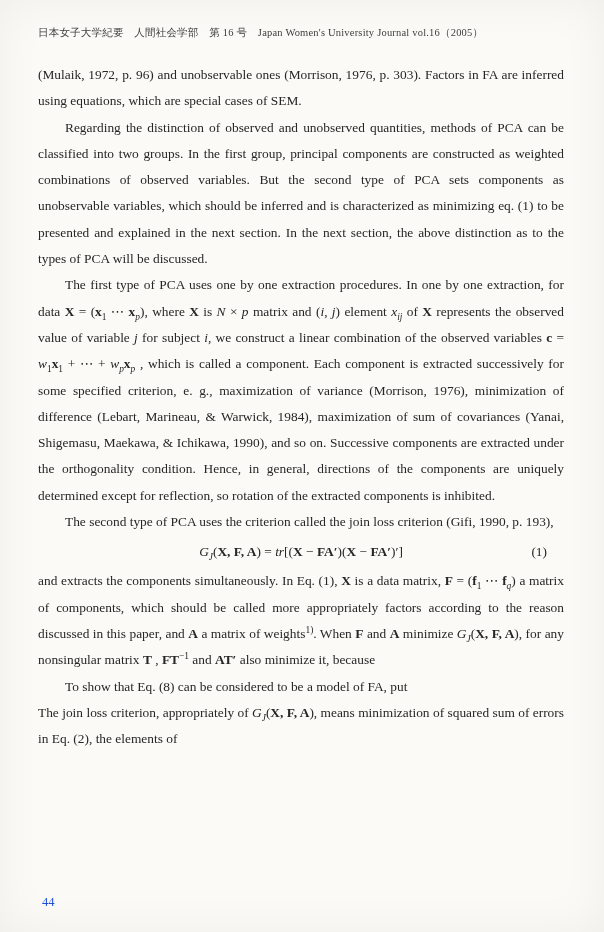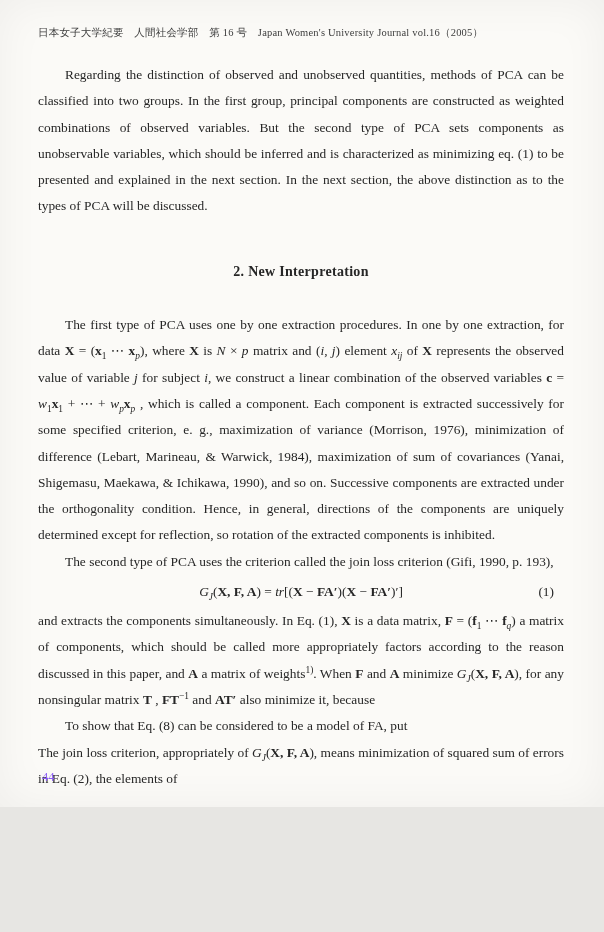--- a/index.html
+++ b/index.html
@@ -1,18 +1,18 @@
 <!DOCTYPE html>
 <html><head>
 <meta charset="utf-8">
 <style>
   html,body { margin:0; padding:0; background:#e7e6e3; }
   .page {
     position:relative;
-    width:604px; height:807px;
+    width:604px; height:932px;
     margin:0 auto;
     background:#fbfaf7;
     box-shadow: inset 0 0 45px rgba(0,0,0,0.05);
     overflow:hidden;
     font-family:"Liberation Serif","DejaVu Serif",serif;
     color:#262626;
   }
   .header {
     padding:26px 40px 0 38px;
     font-size:10.5px;
@@ -31,46 +31,46 @@
   .heading {
     text-align:center;
     font-size:14px;
     font-weight:bold;
     margin:39px 0 27px 0;
     letter-spacing:0.3px;
   }
   .equation {
     position:relative;
     text-align:center;
-    margin:3px 8px;
+    margin:3px 15px;
     line-height:27px;
   }
   .eq-number { position:absolute; right:2px; top:0; }
   .footer {
     position:absolute;
     left:42px; bottom:22px;
     font-size:12.5px;
-    color:#8b5cf6;
+    color:#1d4ed8;
   }
   .run-b   { font-weight:bold; }
   .run-i   { font-style:italic; }
   .run-sub { vertical-align:sub;   font-size:70%; line-height:0; }
   .run-sup { vertical-align:super; font-size:70%; line-height:0; }
   .run-isub{ vertical-align:sub;   font-size:70%; line-height:0; font-style:italic; }
 </style>
 </head>
 <body>
 
 <div class="page">
   <div class="header">日本女子大学紀要　人間社会学部　第 16 号　Japan Women's University Journal vol.16（2005）</div>
 
   <div class="content">
+    <p class="para"><span>(Mulaik, 1972, p. 96) and unobservable ones (Morrison, 1976, p. 303).  Factors in FA are inferred using equations, which are special cases of SEM.</span></p>
     <p class="para indent"><span>Regarding the distinction of observed and unobserved quantities, methods of PCA can be classified into two groups.  In the first group, principal components are constructed as weighted combinations of observed variables.  But the second type of PCA sets components as unobservable variables, which should be inferred and is characterized as minimizing eq. (1) to be presented and explained in the next section.  In the next section, the above distinction as to the types of PCA will be discussed.</span></p>
 
-    <h2 class="heading">2. New Interpretation</h2>
 
     <p class="para indent"><span>The first type of PCA uses one by one extraction procedures.  In one by one extraction, for data </span><span class="run-b">X</span><span> = (</span><span class="run-b">x</span><span class="run-sub">1</span><span> ⋯ </span><span class="run-b">x</span><span class="run-isub">p</span><span>), where </span><span class="run-b">X</span><span> is </span><span class="run-i">N</span><span> × </span><span class="run-i">p</span><span> matrix and (</span><span class="run-i">i</span><span>, </span><span class="run-i">j</span><span>) element </span><span class="run-i">x</span><span class="run-isub">ij</span><span> of </span><span class="run-b">X</span><span> represents the observed value of variable </span><span class="run-i">j</span><span> for subject </span><span class="run-i">i</span><span>, we construct a linear combination of the observed variables </span><span class="run-b">c</span><span> = </span><span class="run-i">w</span><span class="run-sub">1</span><span class="run-b">x</span><span class="run-sub">1</span><span> + ⋯ + </span><span class="run-i">w</span><span class="run-isub">p</span><span class="run-b">x</span><span class="run-isub">p</span><span> , which is called a component.  Each component is extracted successively for some specified criterion, e. g., maximization of variance (Morrison, 1976), minimization of difference (Lebart, Marineau, &amp; Warwick, 1984), maximization of sum of covariances (Yanai, Shigemasu, Maekawa, &amp; Ichikawa, 1990), and so on.  Successive components are extracted under the orthogonality condition.  Hence, in general, directions of the components are uniquely determined except for reflection, so rotation of the extracted components is inhibited.</span></p>
     <p class="para indent"><span>The second type of PCA uses the criterion called the join loss criterion (Gifi, 1990, p. 193),</span></p>
 
     <div class="equation">
       <span class="eq-body"><span class="run-i">G</span><span class="run-isub">J</span><span>(</span><span class="run-b">X, F, A</span><span>) = </span><span class="run-i">tr</span><span>[(</span><span class="run-b">X</span><span> − </span><span class="run-b">FA′</span><span>)(</span><span class="run-b">X</span><span> − </span><span class="run-b">FA′</span><span>)′]</span></span>
       <span class="eq-number">(1)</span>
     </div>
 
     <p class="para"><span>and extracts the components simultaneously.  In Eq. (1),  </span><span class="run-b">X</span><span> is a data matrix,  </span><span class="run-b">F</span><span> = (</span><span class="run-b">f</span><span class="run-sub">1</span><span> ⋯ </span><span class="run-b">f</span><span class="run-isub">q</span><span>) a matrix of components, which should be called more appropriately factors according to the reason discussed in this paper, and </span><span class="run-b">A</span><span> a matrix of weights</span><span class="run-sup">1)</span><span>.  When </span><span class="run-b">F</span><span> and </span><span class="run-b">A</span><span> minimize </span><span class="run-i">G</span><span class="run-isub">J</span><span>(</span><span class="run-b">X, F, A</span><span>), for any nonsingular matrix </span><span class="run-b">T</span><span> ,  </span><span class="run-b">FT</span><span class="run-sup">−1</span><span> and </span><span class="run-b">AT′</span><span> also minimize it, because</span></p>

